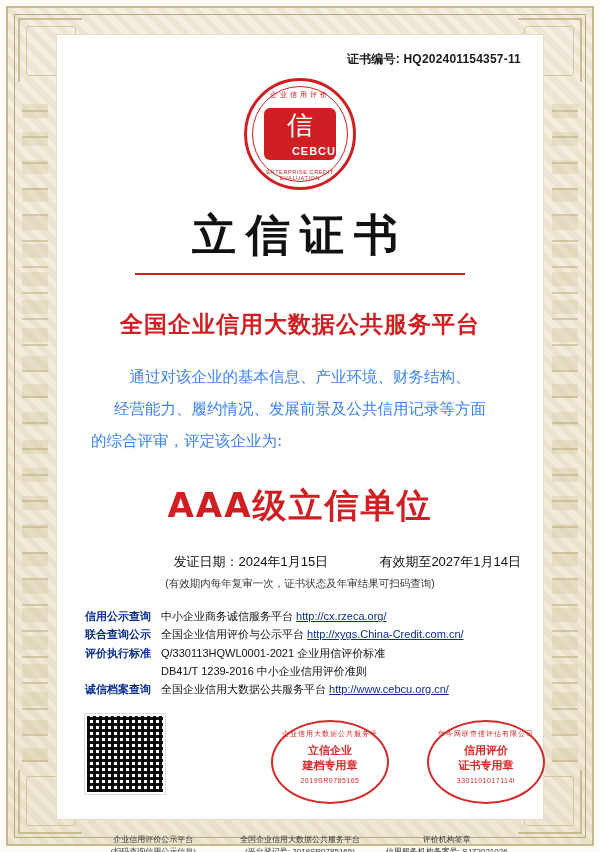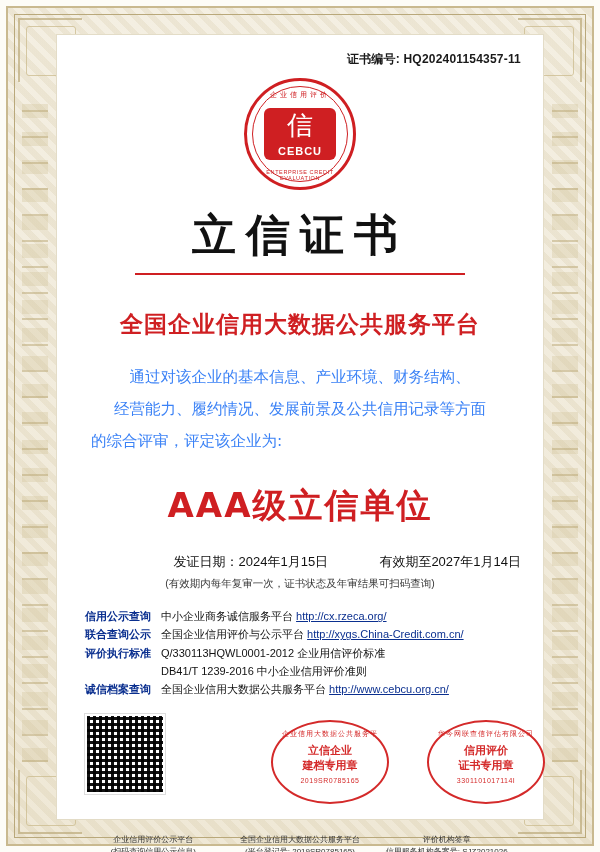--- a/index.html
+++ b/index.html
@@ -131,21 +131,21 @@
     left: 0; right: 0; top: 2px;
     text-align: center;
     font-size: 26px;
     color: #ffffff;
     line-height: 30px;
     font-family: "DejaVu Sans", sans-serif;
   }
   .emblem .core .abbr {
     position: absolute;
     left: 0; right: 0; bottom: 3px;
-    text-align: center;
+    text-align: right;
     font-size: 11px;
     font-weight: bold;
     color: #ffffff;
     letter-spacing: 1px;
   }
   .emblem .botband {
     position: absolute;
     left: 0; right: 0; bottom: 6px;
     text-align: center;
     font-size: 5.5px;
@@ -345,21 +345,21 @@
       <div class="row">
         <div class="lbl">联合查询公示</div>
         <div class="val">
           <span>全国企业信用评价与公示平台</span>
           <span class="url">http://xygs.China-Credit.com.cn/</span>
         </div>
       </div>
       <div class="row">
         <div class="lbl">评价执行标准</div>
         <div class="val">
-          <span>Q/330113HQWL0001-2012 企业用信评价标准</span>
+          <span>Q/330113HQWL0001-2021 企业用信评价标准</span>
         </div>
       </div>
       <div class="sub">
         <span>DB41/T 1239-2016 中小企业信用评价准则</span>
       </div>
       <div class="row">
         <div class="lbl">诚信档案查询</div>
         <div class="val">
           <span>全国企业信用大数据公共服务平台</span>
           <span class="url">http://www.cebcu.org.cn/</span>

